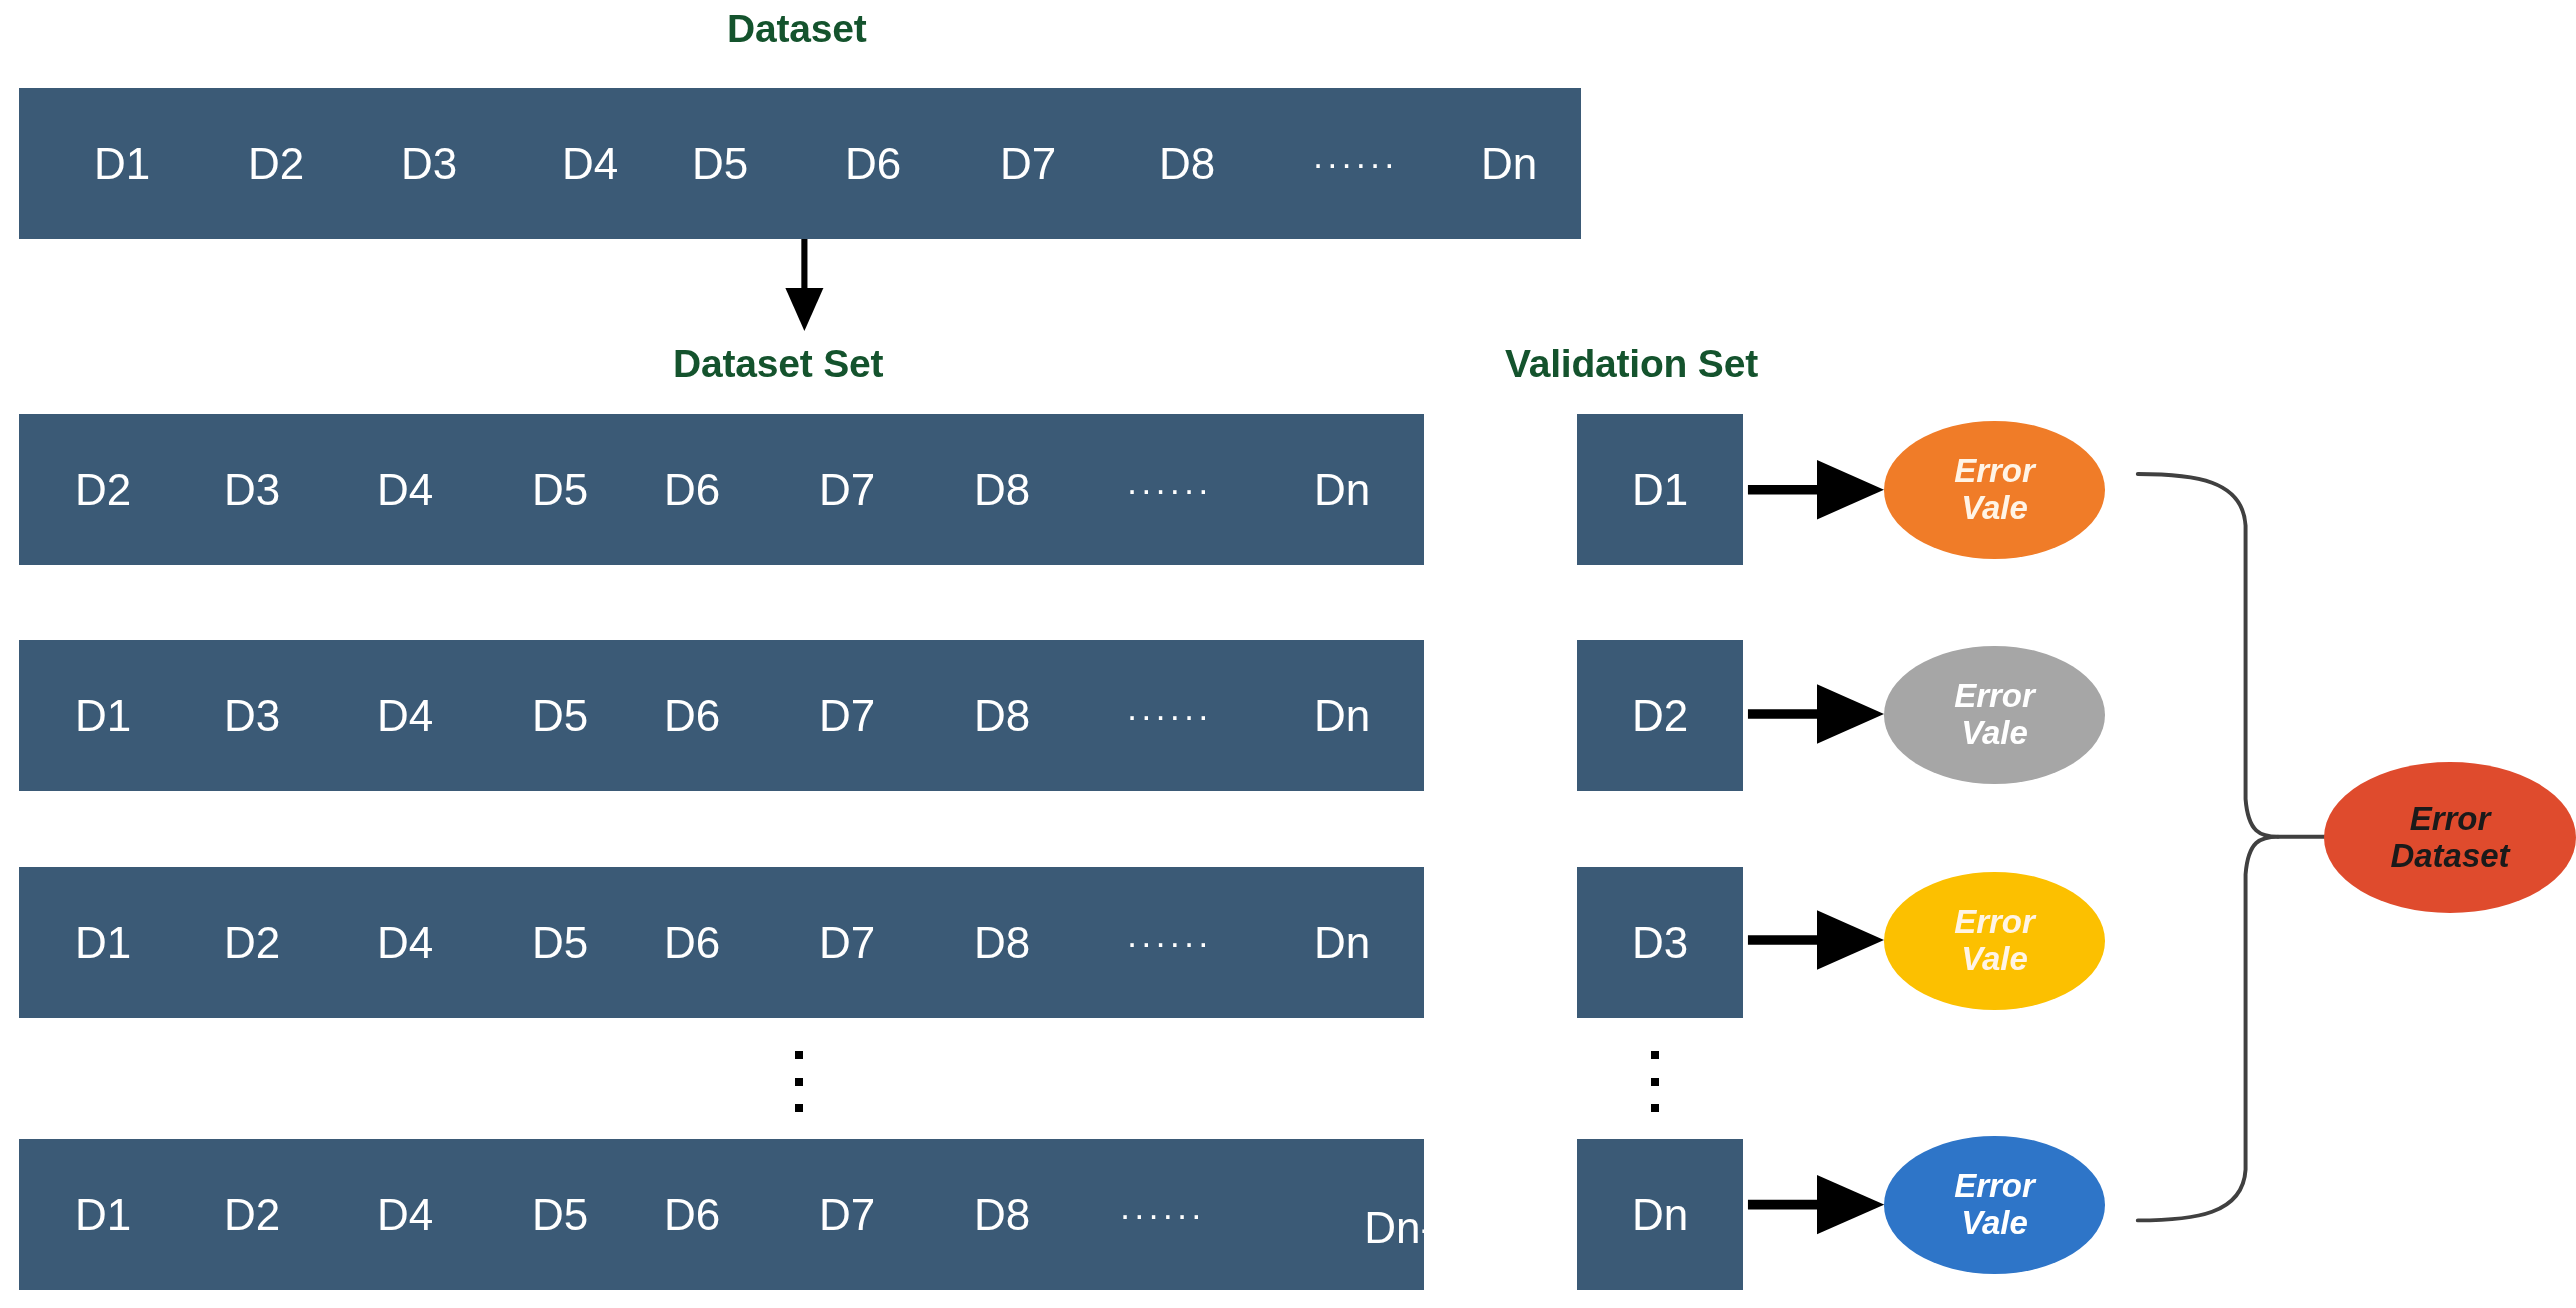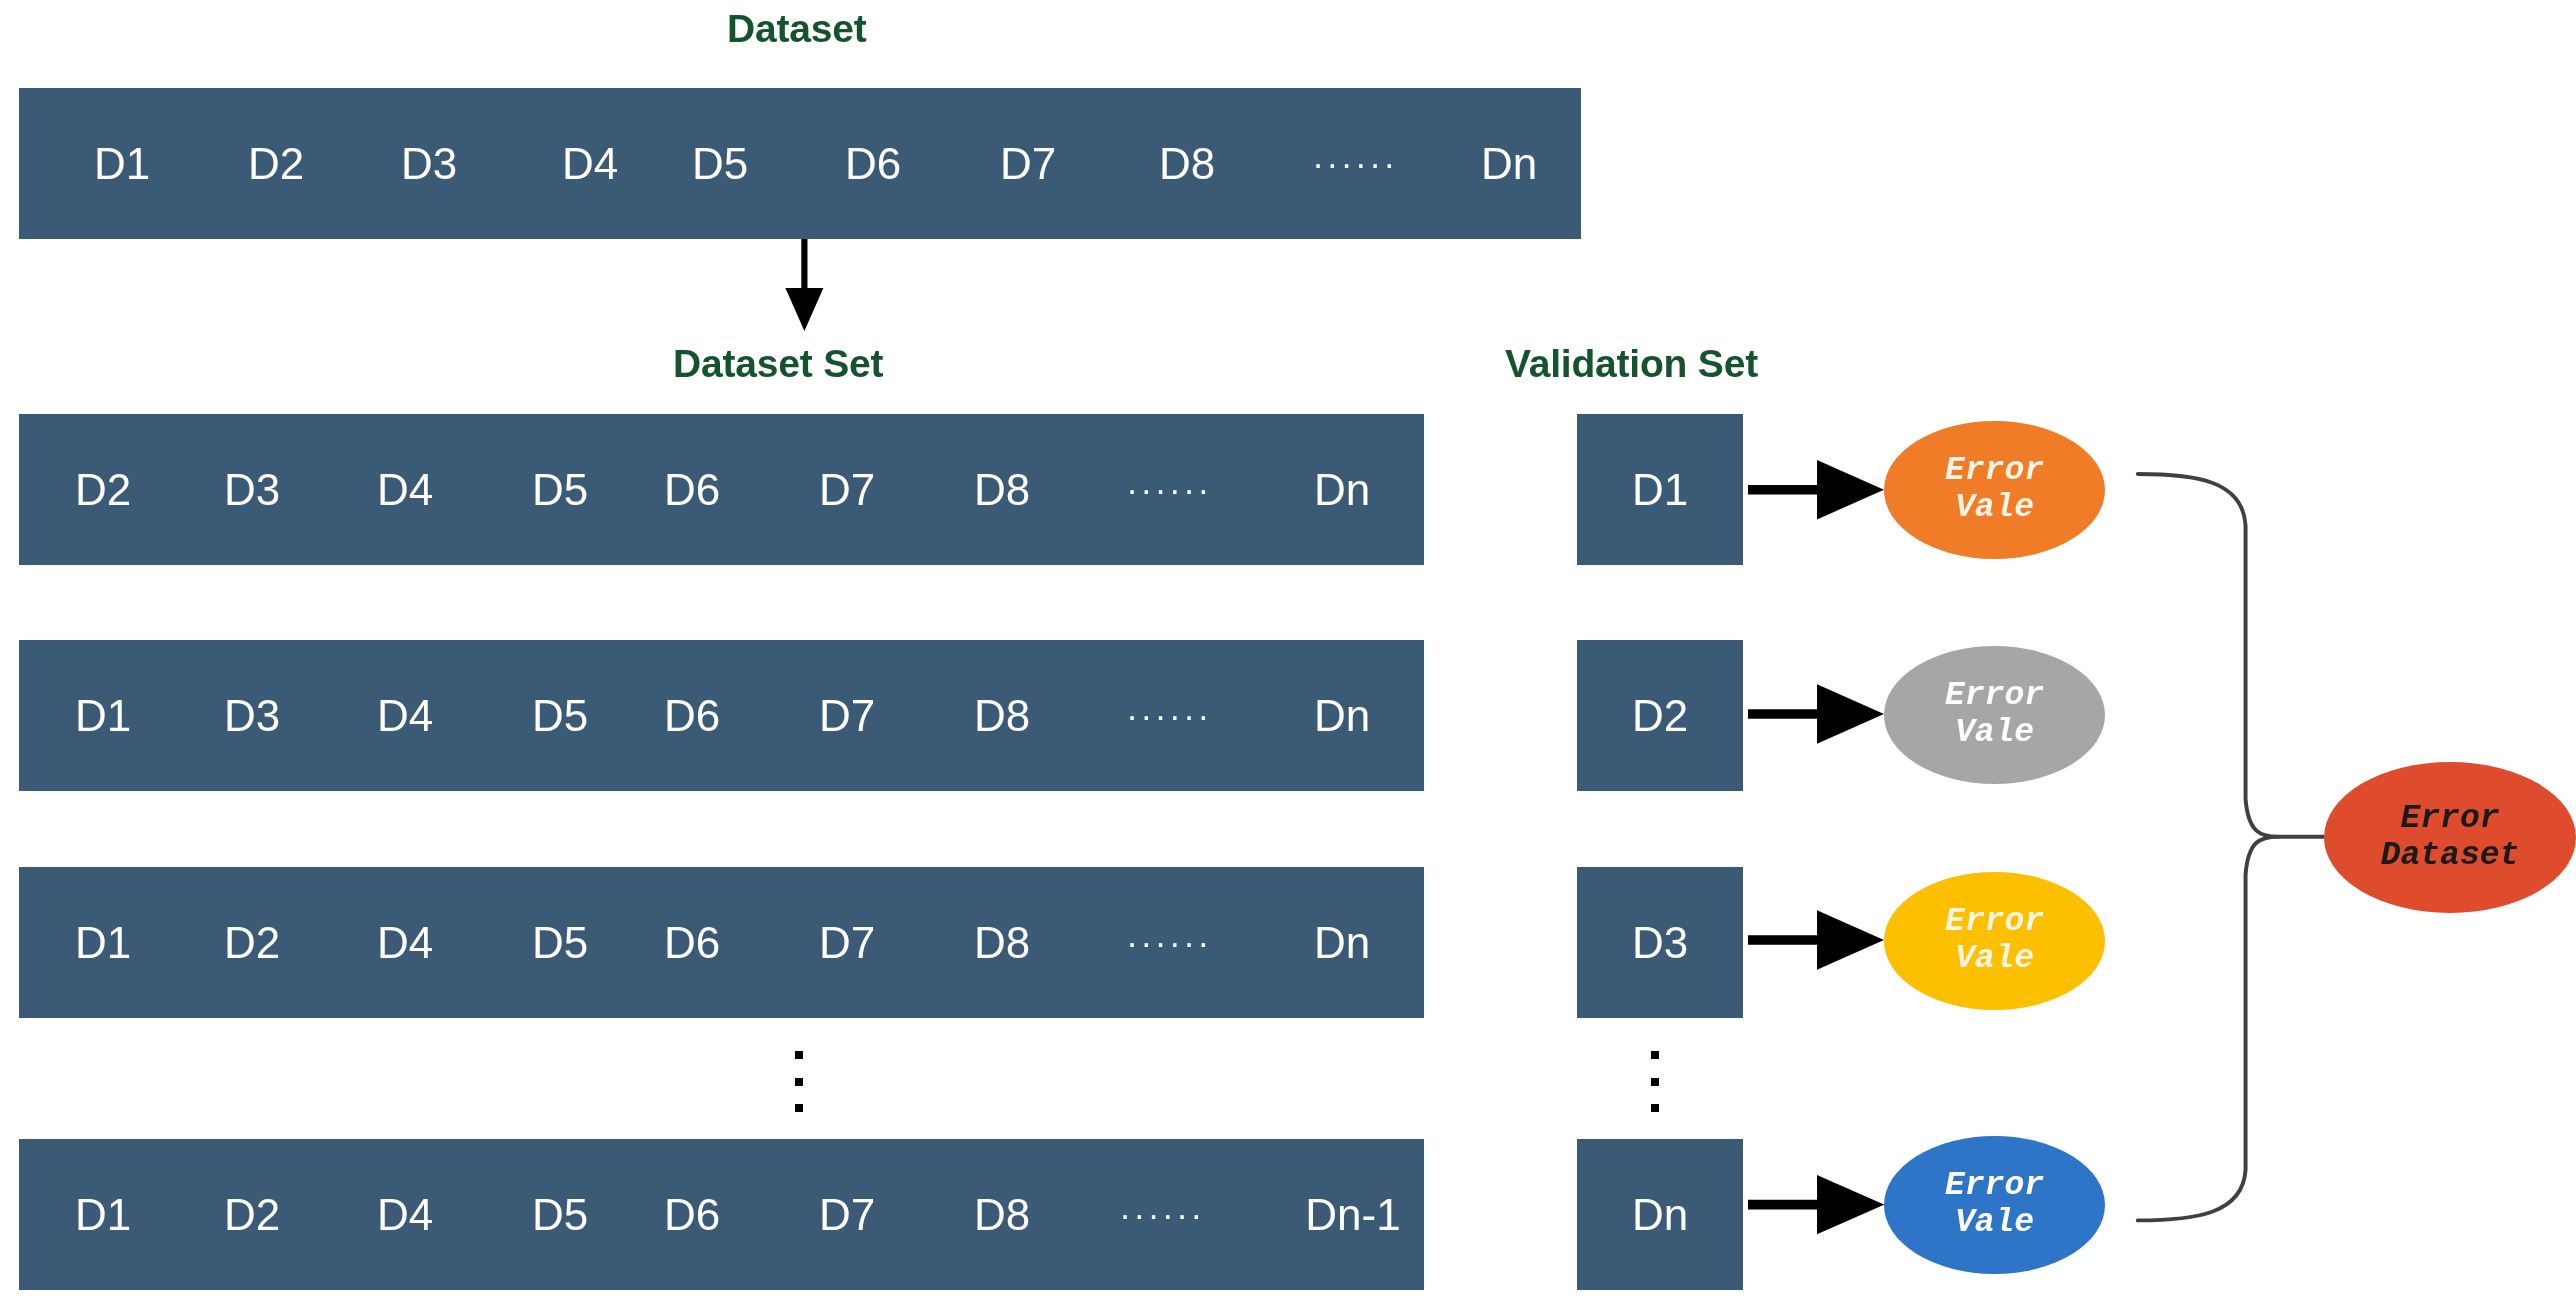--- a/index.html
+++ b/index.html
@@ -68,21 +68,21 @@
   }
 
   
   .ellipse {
     position: absolute;
     border-radius: 50%;
     display: flex;
     align-items: center;
     justify-content: center;
     text-align: center;
-    font-family: Liberation Mono, monospace;
+    font-family: Liberation Sans, sans-serif;
     font-style: italic;
     font-weight: 700;
     font-size: 33px;
     line-height: 1.12;
     box-sizing: border-box;
   }
   .ellipse.light-text { color: #FFF4E6; }
   .ellipse.white-text { color: #FFFFFF; }
   .ellipse.dark-text  { color: #1a1a1a; }
 
@@ -204,21 +204,21 @@
 
   <div class="bar" style="left:19px; top:1139px; width:1405px; height:151px;">
     <div class="cell" style="left:84px;">D1</div>
     <div class="cell" style="left:233px;">D2</div>
     <div class="cell" style="left:386px;">D4</div>
     <div class="cell" style="left:541px;">D5</div>
     <div class="cell" style="left:673px;">D6</div>
     <div class="cell" style="left:828px;">D7</div>
     <div class="cell" style="left:983px;">D8</div>
     <div class="cell dots" style="left:1143px;">······</div>
-    <div class="cell" style="left:1334px;">Dn-1</div>
+    <div class="cell" style="left:1393px;margin-top:13px;">Dn-1</div>
   </div>
 
   <div class="vbox" style="left:1577px; top:414px; width:166px; height:151px;">
     <span>D1</span>
   </div>
   <div class="vbox" style="left:1577px; top:640px; width:166px; height:151px;">
     <span>D2</span>
   </div>
   <div class="vbox" style="left:1577px; top:867px; width:166px; height:151px;">
     <span>D3</span>

